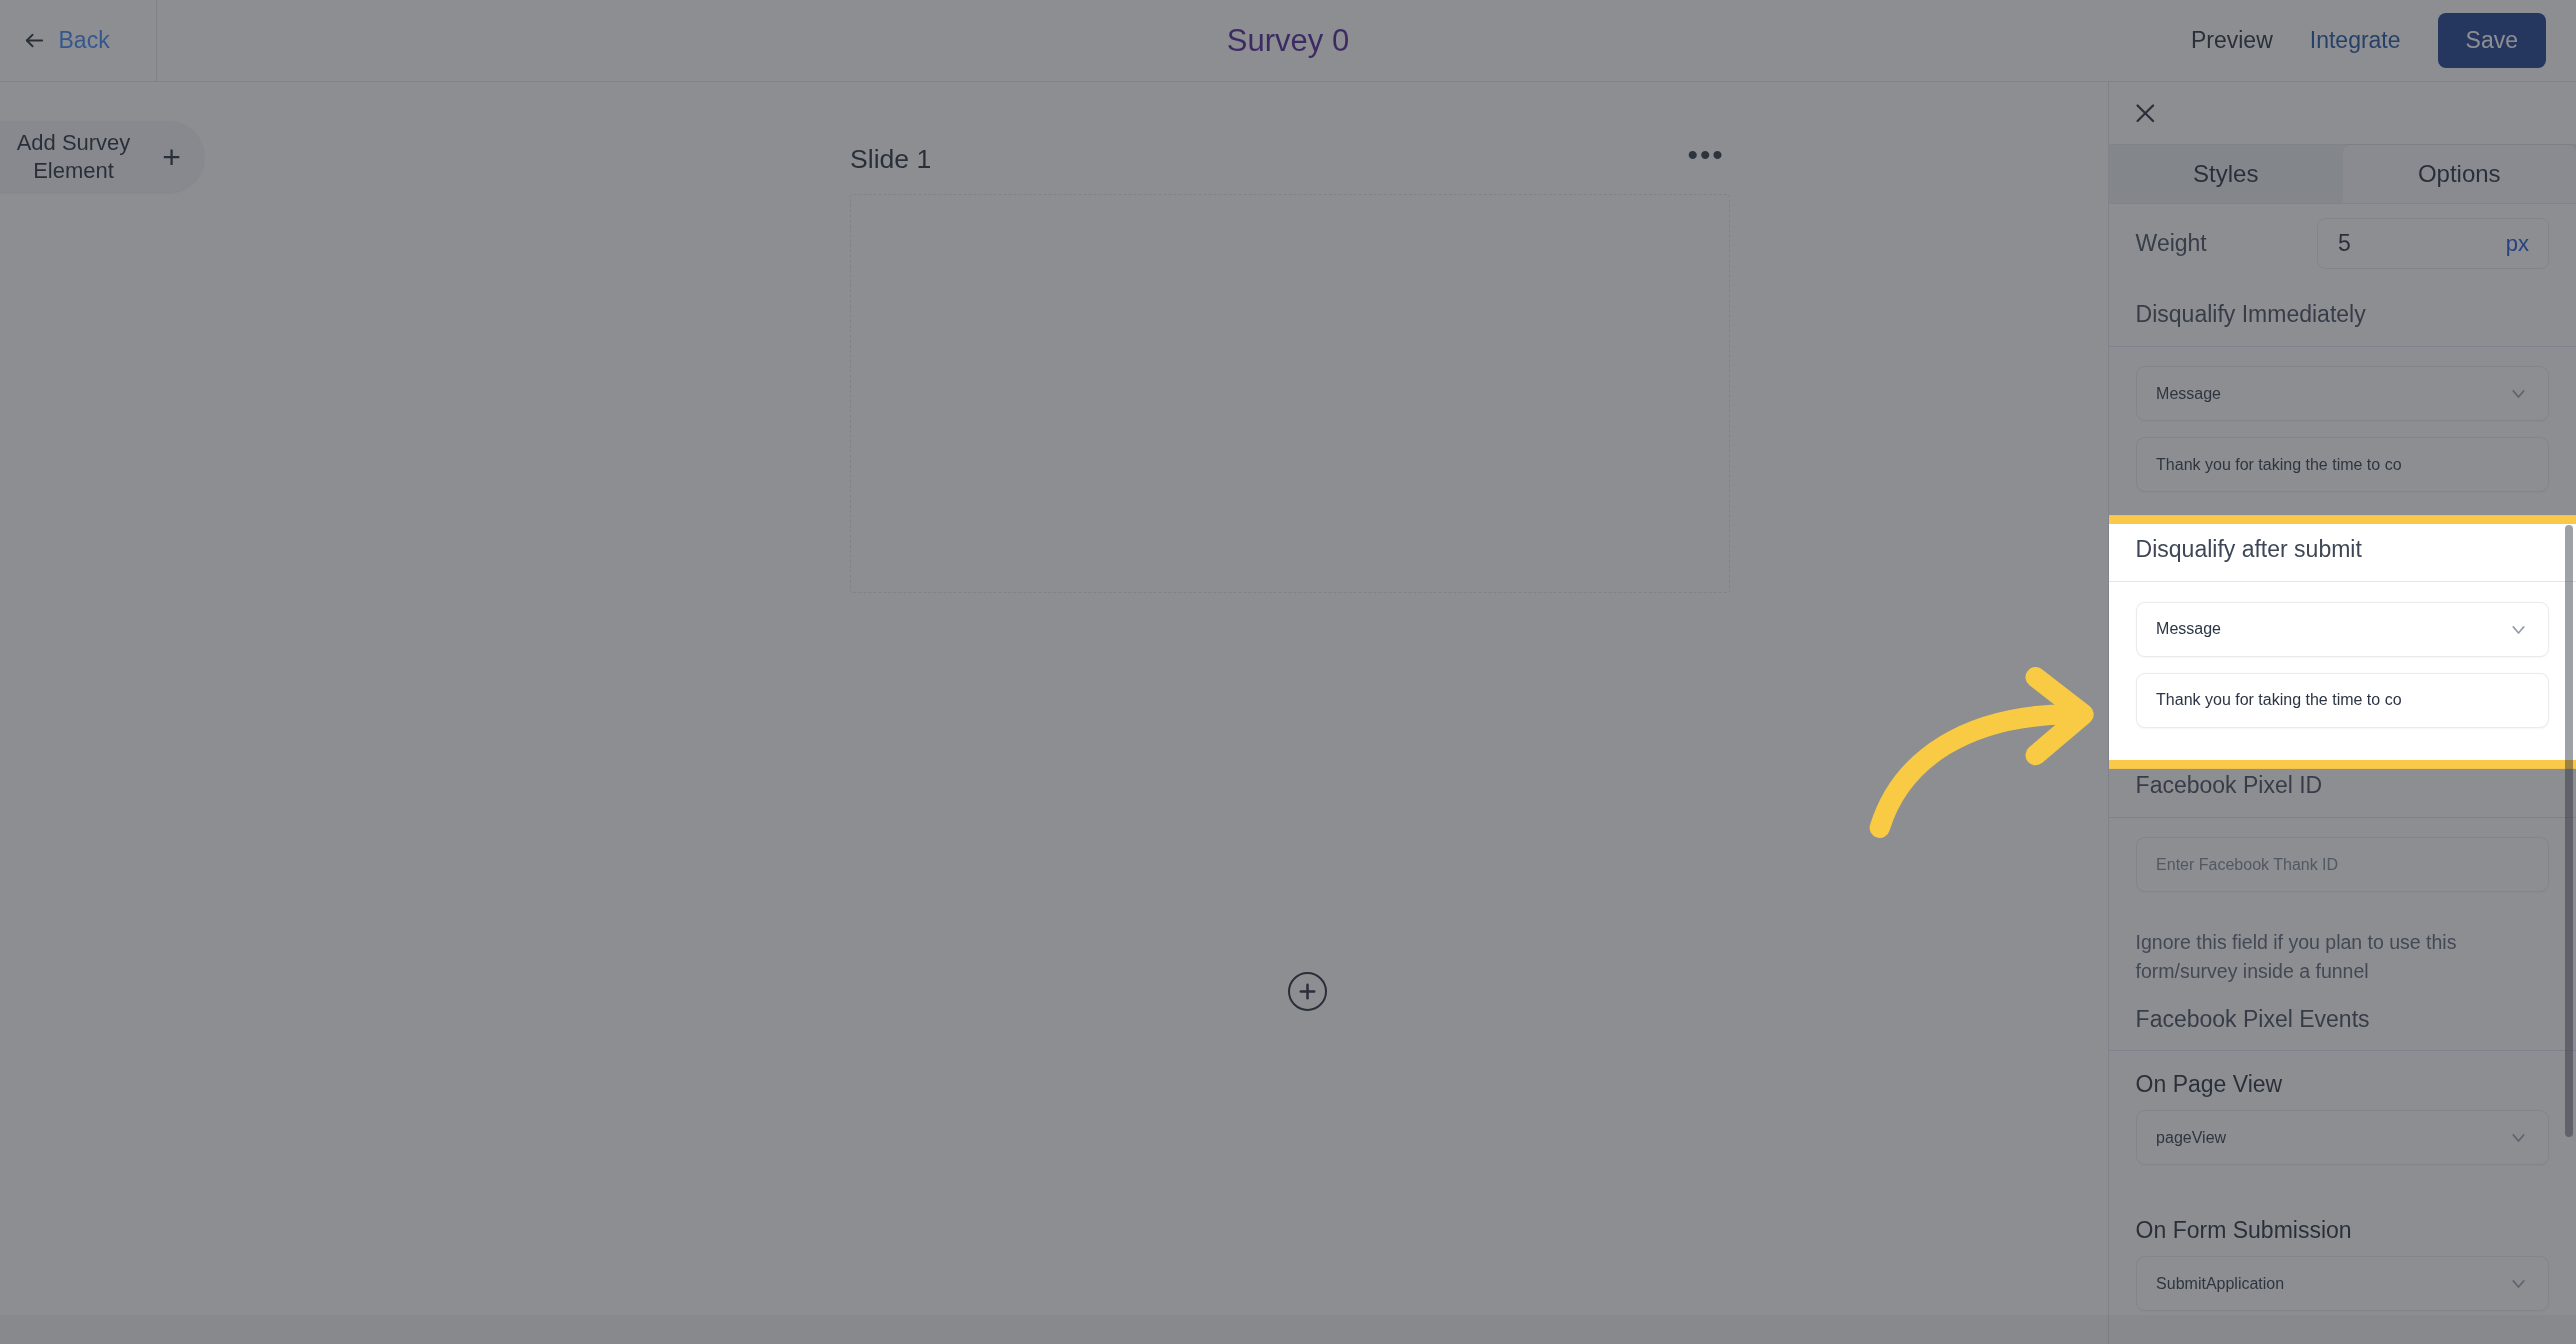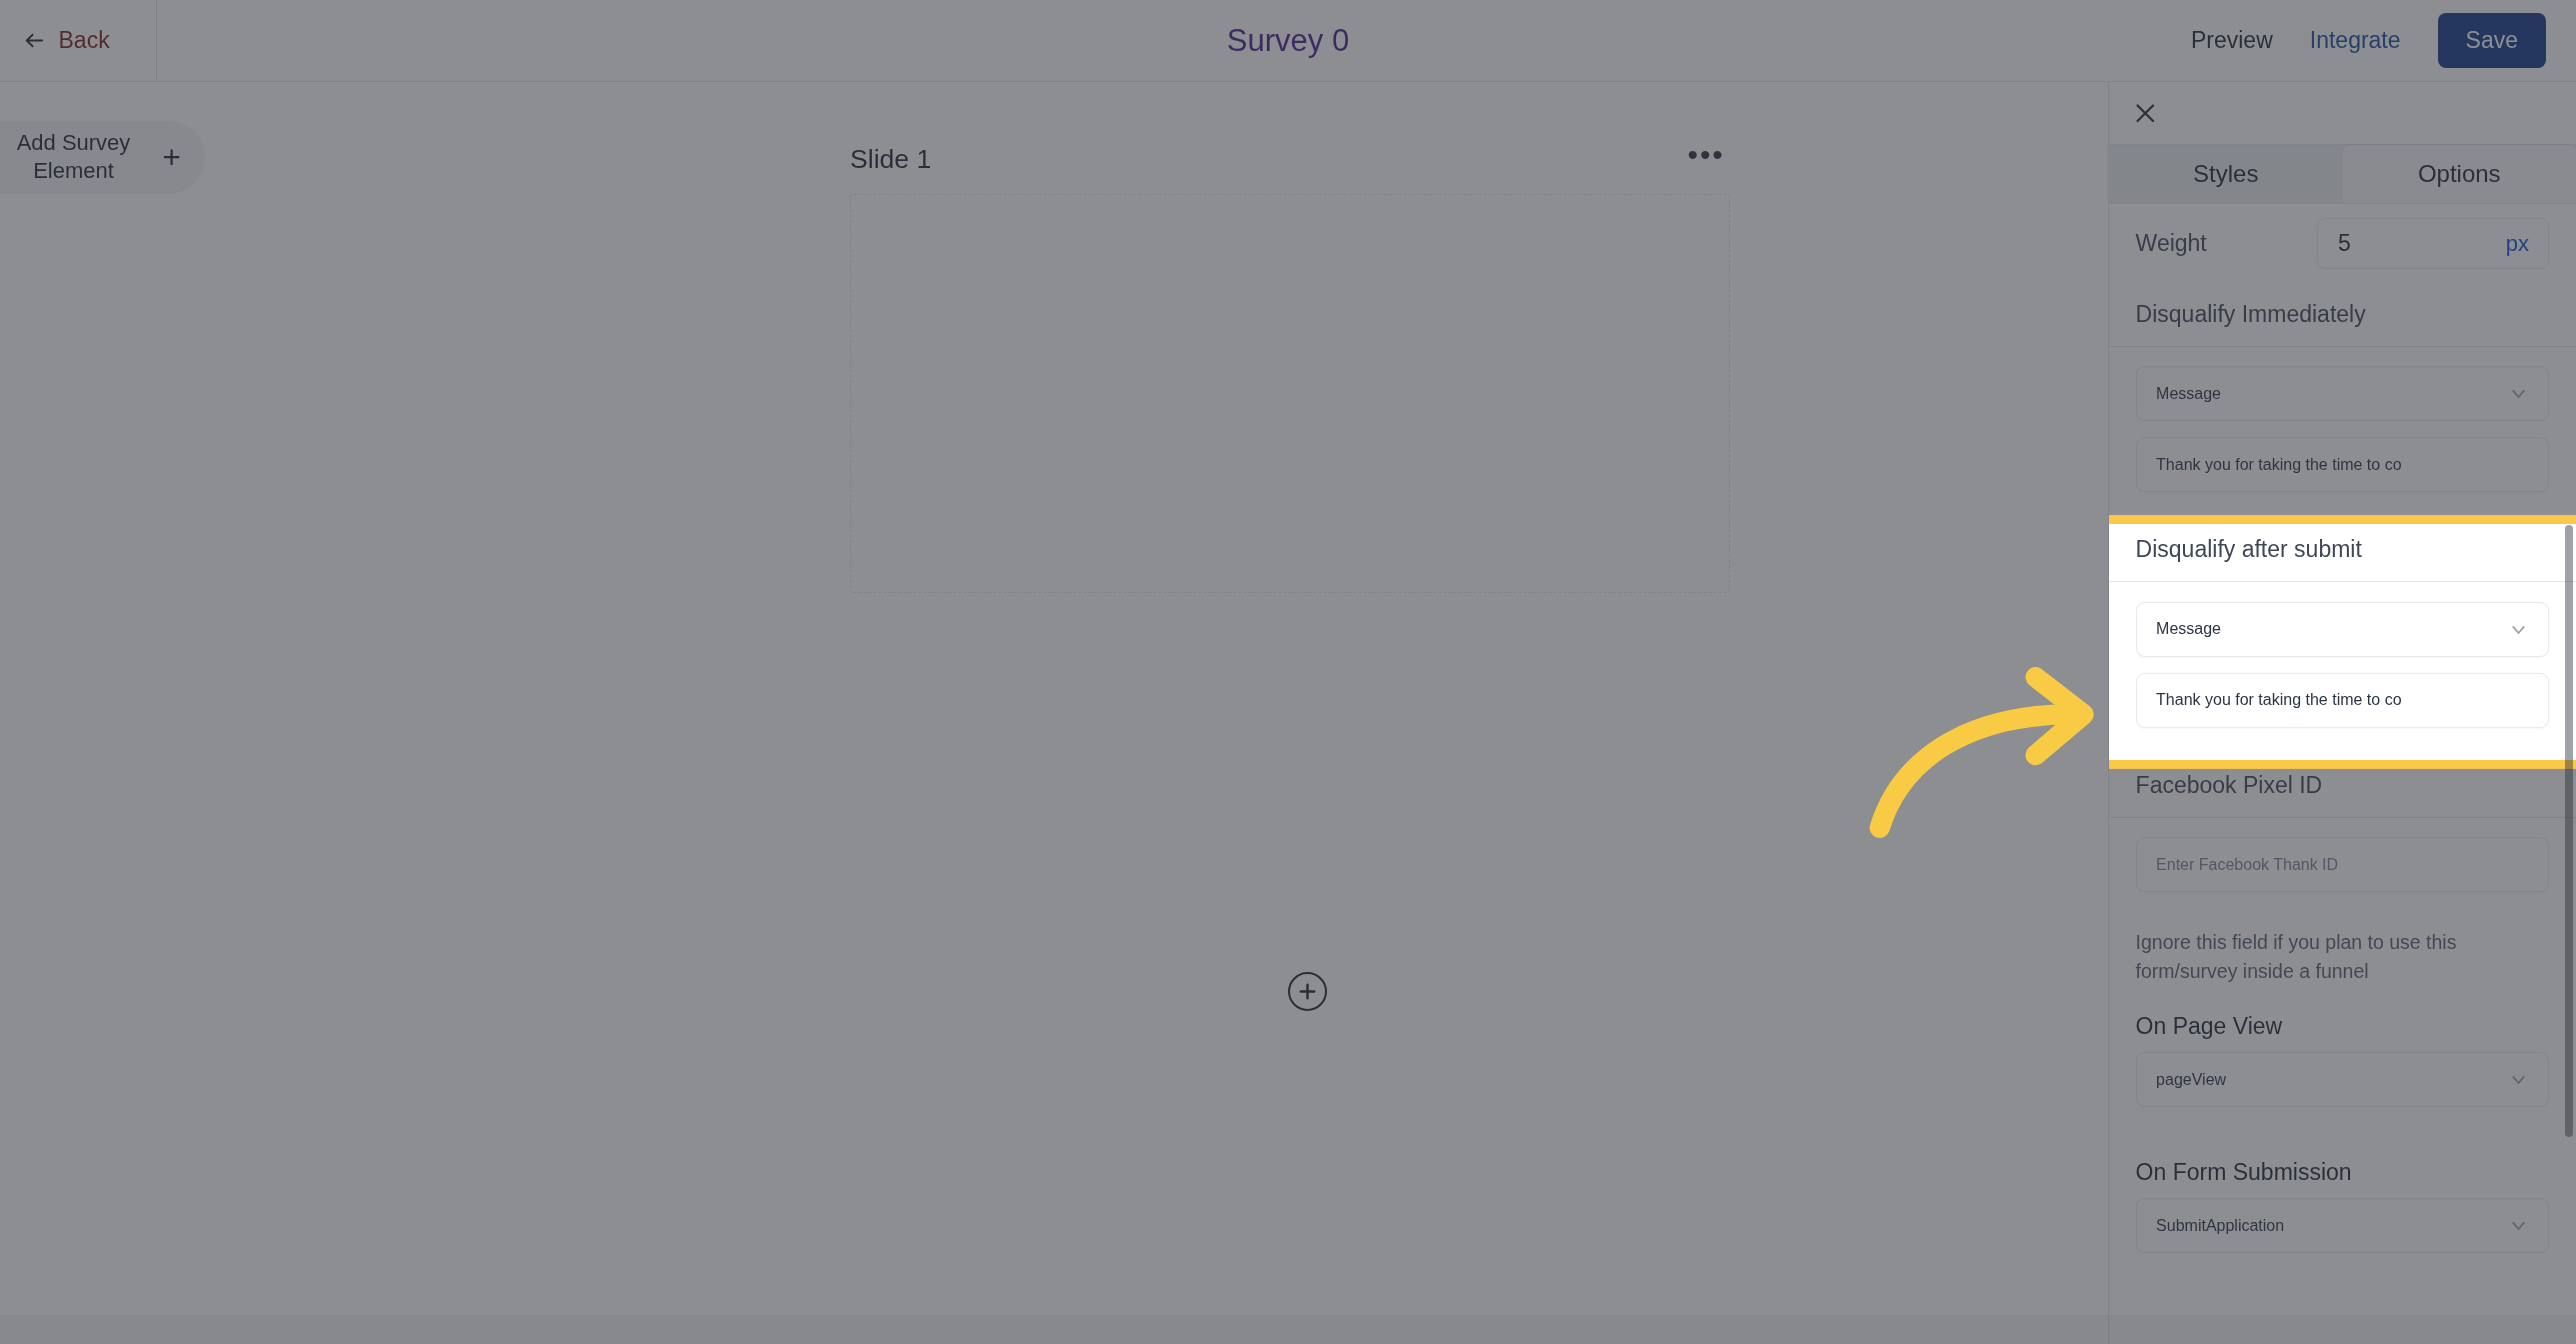--- a/index.html
+++ b/index.html
@@ -41,21 +41,21 @@
     gap: 12.4px;
     cursor: pointer;
   }
   .back-arrow {
     width: 23px; height: 23px;
     flex: 0 0 23px;
     color: #1f2733;
   }
   .back-label {
     font-size: 23px;
-    color: #7f1d1d;
+    color: #3b82f6;
     letter-spacing: 0.1px;
   }
   .topbar-title {
     position: absolute;
     left: 0; right: 0;
     text-align: center;
     font-size: 31px;
     color: #4c1d95;
     pointer-events: none;
   }
@@ -437,20 +437,21 @@
         <div class="sec-header">Facebook Pixel ID</div>
         <div class="sec-body">
           <div class="ctrl">
             <span class="ctrl-text placeholder">Enter Facebook Thank ID</span>
           </div>
         </div>
         <div class="helper-text">Ignore this field if you plan to use this form/survey inside a funnel</div>
       </div>
 
       <div>
+        <div class="sec-header">Facebook Pixel Events</div>
 
         <div class="sub-label">On Page View</div>
         <div class="sec-body" style="padding-top:0">
           <div class="ctrl">
             <span class="ctrl-text">pageView</span>
             <svg class="chev" viewBox="0 0 24 24" fill="none" stroke="currentColor" stroke-width="2" stroke-linecap="round" stroke-linejoin="round">
               <polyline points="6,9 12,16 18,9"></polyline>
             </svg>
           </div>
         </div>

